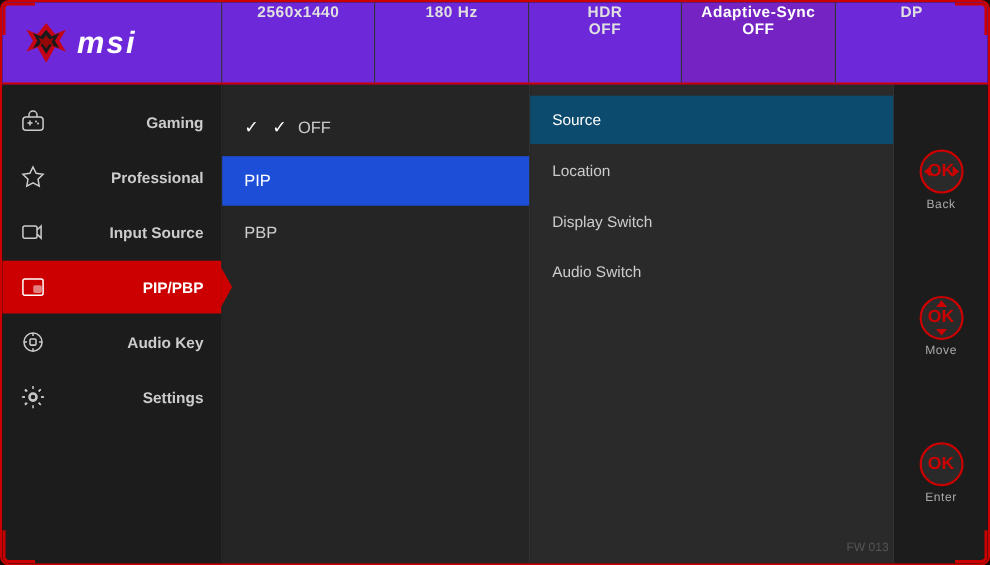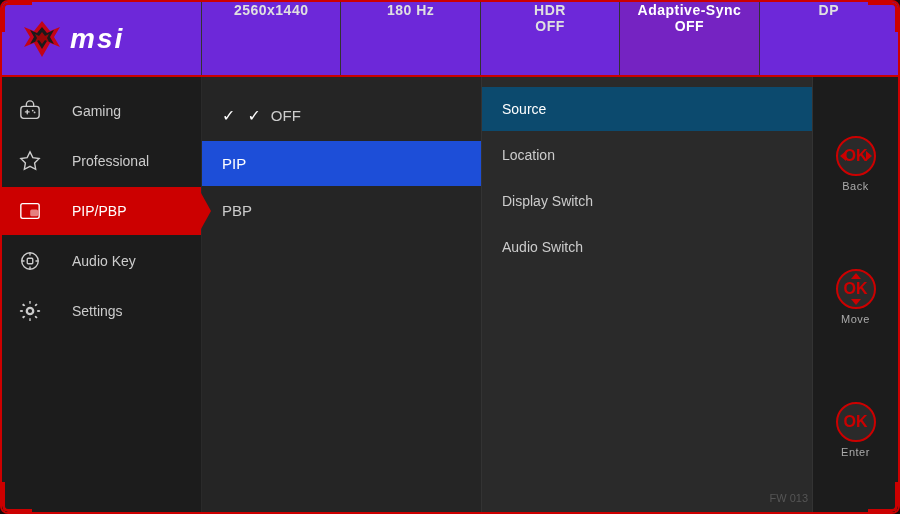--- a/index.html
+++ b/index.html
@@ -115,22 +115,23 @@
     }
 
     .sidebar-item {
       display: flex;
       align-items: center;
       gap: 30px;
       padding: 12px 16px;
       color: #ccc;
       cursor: pointer;
       font-size: 14px;
-      font-weight: 400;
+      font-weight: 700;
       position: relative;
+      justify-content: space-between;
     }
 
     .sidebar-item.active {
       background: #c00;
       color: #fff;
     }
 
     .sidebar-item.active::after {
       content: '';
       position: absolute;
@@ -394,20 +395,29 @@
       <div class="sidebar-item">
         <div class="sidebar-icon">
           <svg class="icon-svg" viewBox="0 0 24 24" fill="none" stroke="currentColor" stroke-width="1.5">
             <polygon points="12,2 15.09,8.26 22,9.27 17,14.14 18.18,21.02 12,17.77 5.82,21.02 7,14.14 2,9.27 8.91,8.26"></polygon>
           </svg>
         </div>
         <span>Professional</span>
       </div>
 
 
+      <div class="sidebar-item">
+        <div class="sidebar-icon">
+          <svg class="icon-svg" viewBox="0 0 24 24" fill="none" stroke="currentColor" stroke-width="1.5">
+            <rect x="2" y="6" width="14" height="12" rx="2"></rect>
+            <path d="M16 10l4-4v12l-4-4"></path>
+          </svg>
+        </div>
+        <span>Input Source</span>
+      </div>
 
       <div class="sidebar-item active">
         <div class="sidebar-icon">
           <svg class="icon-svg" viewBox="0 0 24 24" fill="none" stroke="currentColor" stroke-width="1.5">
             <rect x="2" y="4" width="20" height="16" rx="2"></rect>
             <rect x="13" y="11" width="7" height="6" rx="1" fill="currentColor" opacity="0.5"></rect>
           </svg>
         </div>
         <span>PIP/PBP</span>
       </div>

